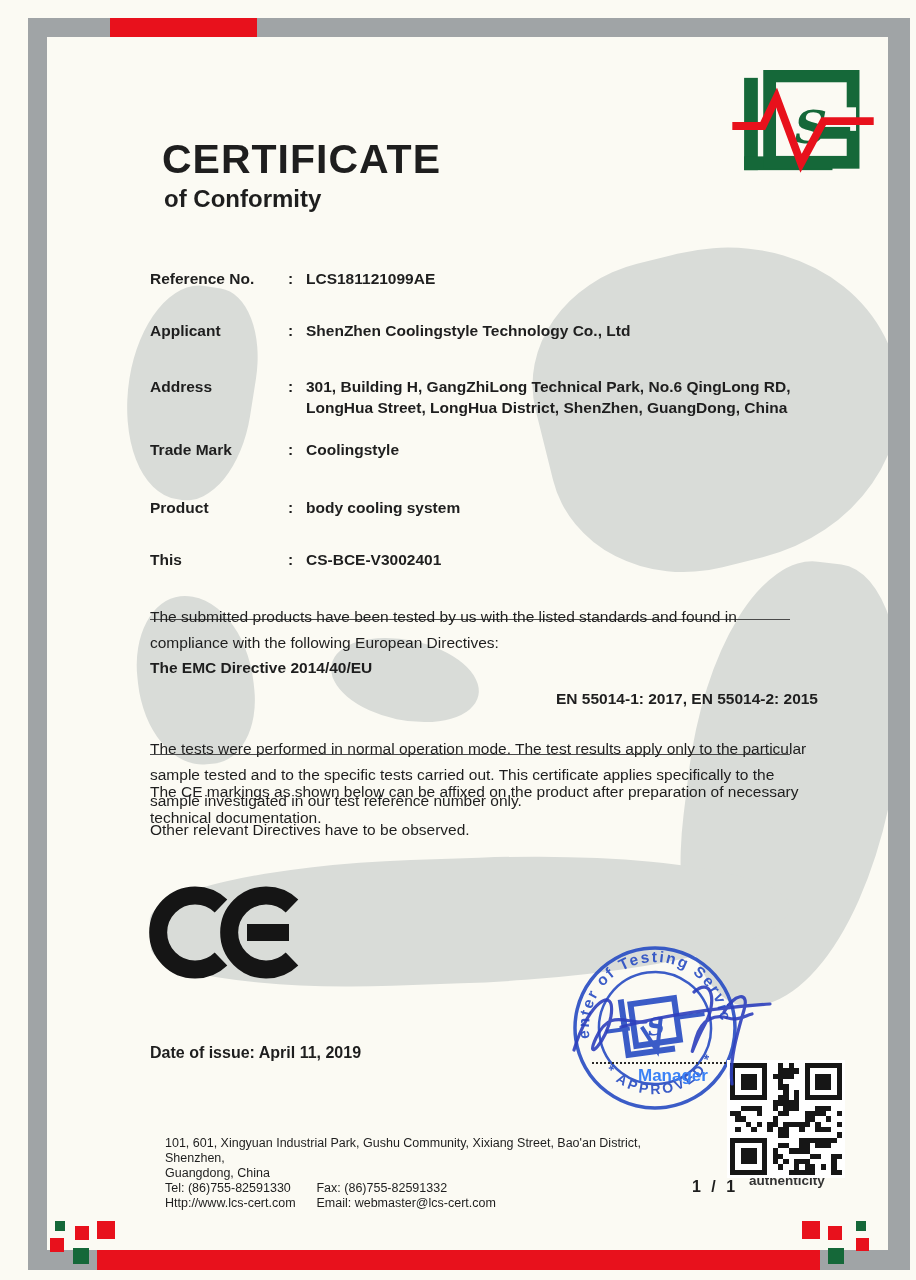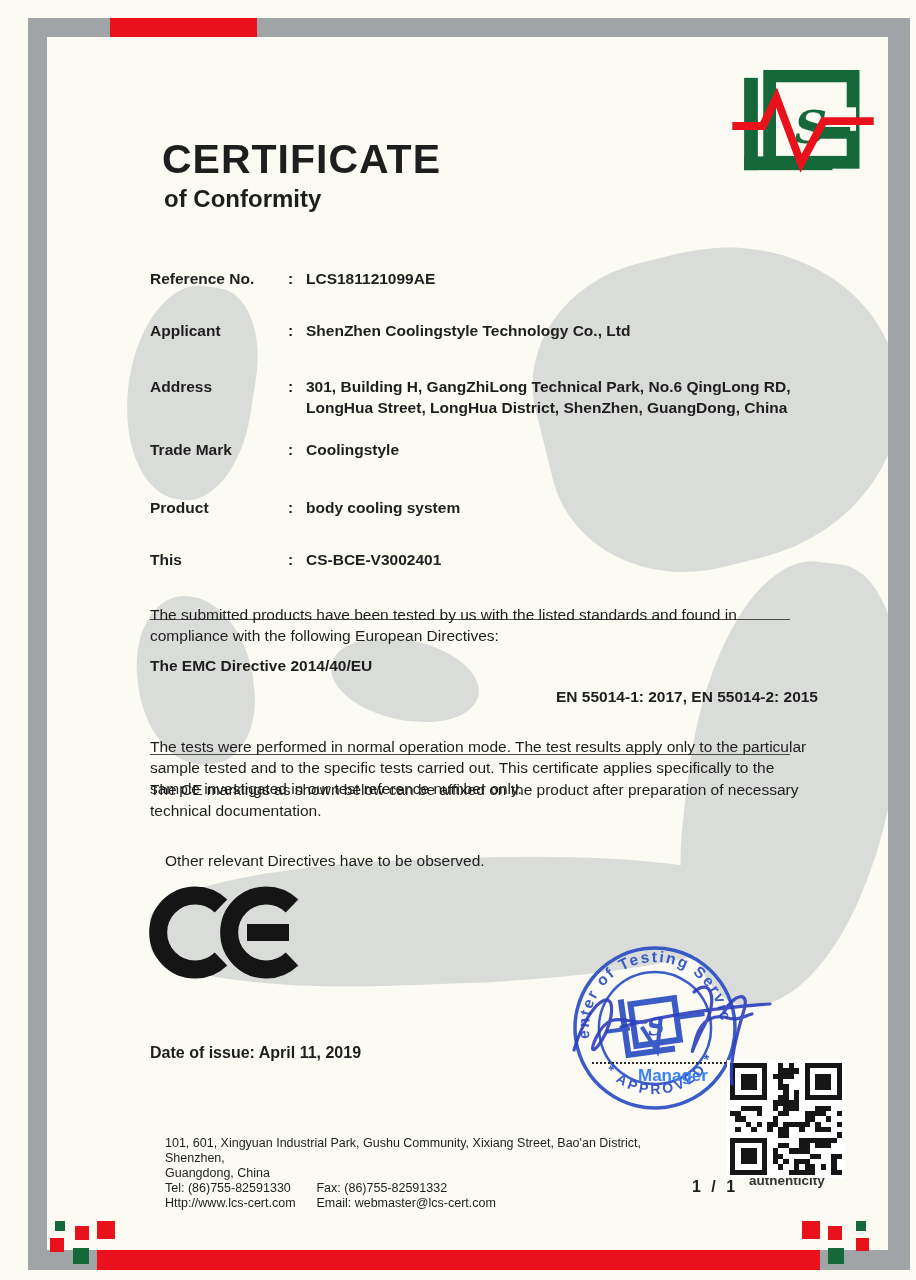--- a/index.html
+++ b/index.html
@@ -26,21 +26,21 @@
   .title1 { font-size:41px; font-weight:bold; letter-spacing:1px; z-index:2; }
   .title2 { font-size:24px; font-weight:bold; z-index:2; }
 
   
   .field-row { position:absolute; left:150px; width:680px; z-index:2; font-size:15.5px; font-weight:bold; line-height:21px; }
   .f-label { display:inline-block; width:138px; vertical-align:top; }
   .f-colon { display:inline-block; width:18px;  vertical-align:top; }
   .f-value { display:inline-block; width:505px; vertical-align:top; }
 
   
-  .para { position:absolute; left:150px; width:668px; font-size:15.5px; line-height:21px; z-index:2; }
+  .para { position:absolute; left:150px; width:668px; font-size:15.5px; line-height:26px; z-index:2; }
   .bold { font-weight:bold; }
   .rule { position:absolute; left:150px; width:640px; height:1px; background:#4a4a4a; z-index:1; }
 
   
   .stamp-wrap { position:absolute; left:570px; top:943px; width:170px; height:170px; transform:rotate(-8deg); z-index:3; opacity:.92; }
   .dotline { position:absolute; left:592px; top:1062px; width:138px; border-bottom:2px dotted #2a2a2a; z-index:4; }
   .manager { position:absolute; left:638px; top:1066px; font-size:17px; font-weight:bold; color:#3b82f6; z-index:3; }
   .sig { position:absolute; left:566px; top:972px; width:220px; height:125px; z-index:5; }
 
   
@@ -127,21 +127,21 @@
 </div>
 
 <div class="rule" style="top:619px;"></div>
 <div class="rule" style="top:754px;"></div>
 
 <div class="para" style="top:604px;">The submitted products have been tested by us with the listed standards and found in compliance with the following European Directives:</div>
 <div class="para bold" style="top:655px;">The EMC Directive 2014/40/EU</div>
 <div class="para bold" style="top:686px;text-align:right;">EN 55014-1: 2017, EN 55014-2: 2015</div>
 <div class="para" style="top:736px;">The tests were performed in normal operation mode. The test results apply only to the particular sample tested and to the specific tests carried out. This certificate applies specifically to the sample investigated in our test reference number only.</div>
 <div class="para" style="top:779px;">The CE markings as shown below can be affixed on the product after preparation of necessary technical documentation.</div>
-<div class="para" style="top:850px;margin-left:15px;">Other relevant Directives have to be observed.</div>
+<div class="para" style="top:817px;">Other relevant Directives have to be observed.</div>
 
 <svg class="abs" style="left:148px;top:885px;z-index:2;" width="160" height="96" viewBox="0 0 160 96">
   <path d="M 73,21 A 37,37 0 1 0 73,74" fill="none" stroke="#151515" stroke-width="18"></path>
   <path d="M 144,21 A 37,37 0 1 0 144,74" fill="none" stroke="#151515" stroke-width="18"></path>
   <rect x="99" y="39" width="42" height="17" fill="#151515"></rect>
 </svg>
 
 <div class="dateline">Date of issue: April 11, 2019</div>
 
 <div class="stamp-wrap">

